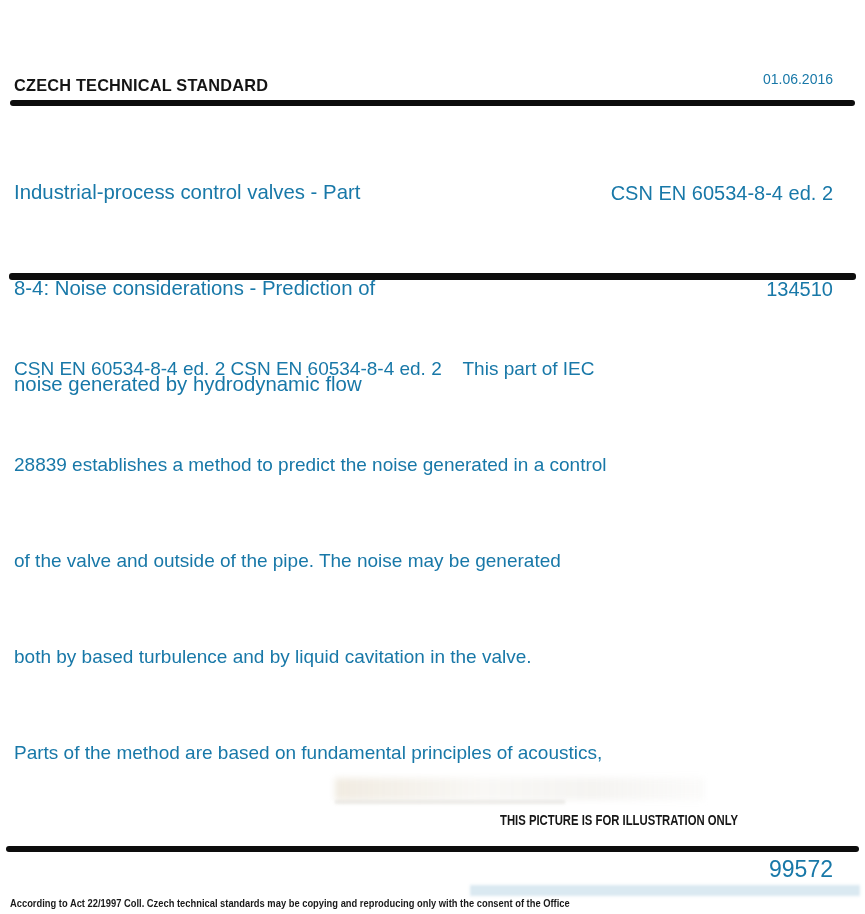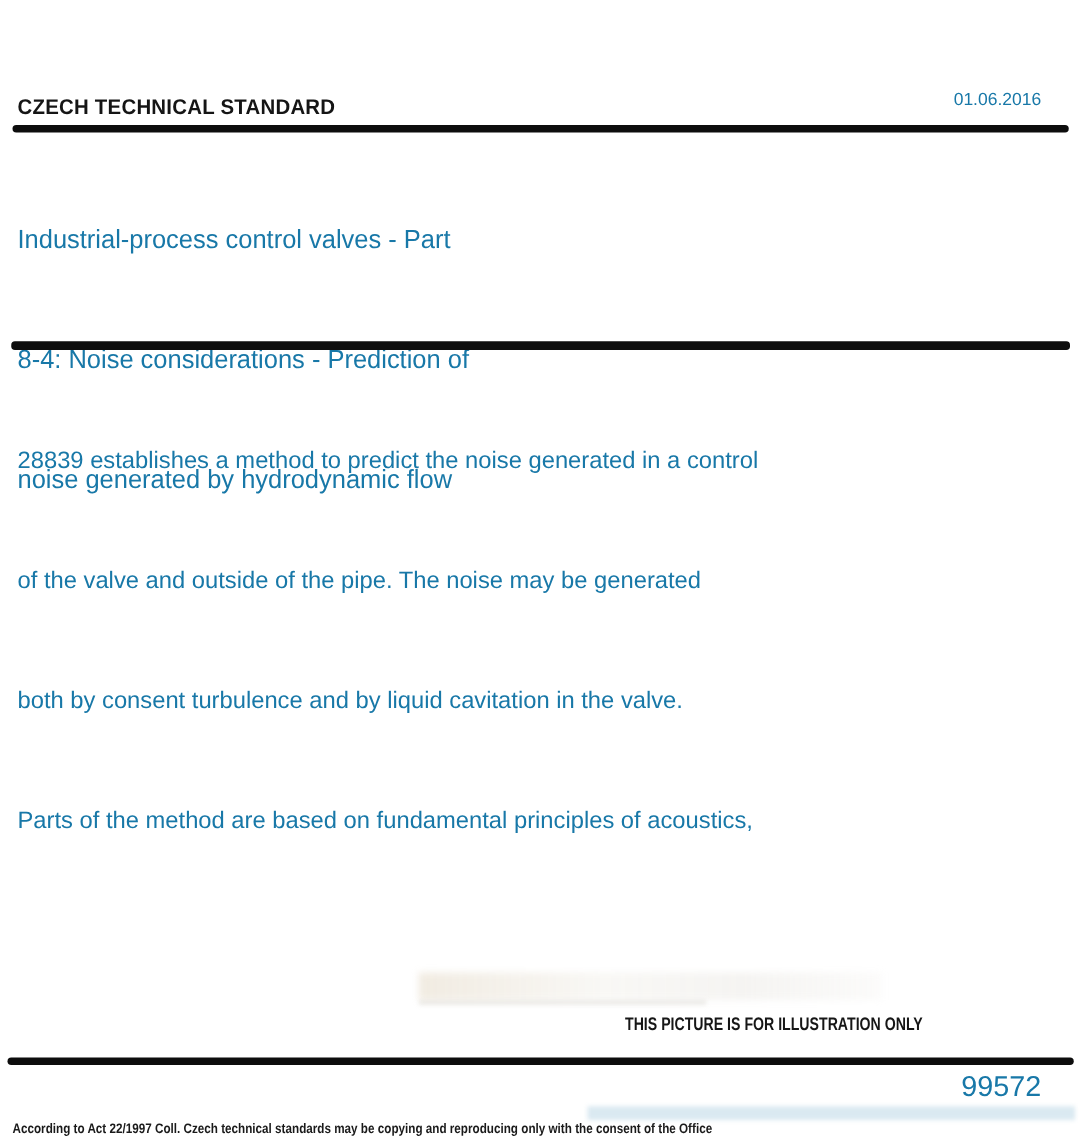--- a/index.html
+++ b/index.html
@@ -148,27 +148,32 @@
 
   <div class="header-title">CZECH TECHNICAL STANDARD</div>
   <div class="header-date">01.06.2016</div>
   <div class="rule rule-header"></div>
 
   <div class="std-title">
     <div>Industrial-process control valves - Part</div>
     <div>8-4: Noise considerations - Prediction of</div>
     <div>noise generated by hydrodynamic flow</div>
   </div>
+  <div class="std-refs">
+    <div>CSN EN 60534-8-4 ed. 2</div>
+    <div>134510</div>
+  </div>
 
   <div class="rule rule-title"></div>
 
   <div class="abstract">
+    <div>CSN EN 60534-8-4 ed. 2 CSN EN 60534-8-4 ed. 2    This part of IEC</div>
     <div>28839 establishes a method to predict the noise generated in a control</div>
     <div>of the valve and outside of the pipe. The noise may be generated</div>
-    <div>both by consent turbulence and by liquid cavitation in the valve.</div>
+    <div>both by based turbulence and by liquid cavitation in the valve.</div>
     <div>Parts of the method are based on fundamental principles of acoustics,</div>
     
     
     
   </div>
 
   <div class="smudge smudge-mid"></div>
   <div class="smudge-mid-line smudge"></div>
 
   <div class="illustration-note">THIS PICTURE IS FOR ILLUSTRATION ONLY</div>

